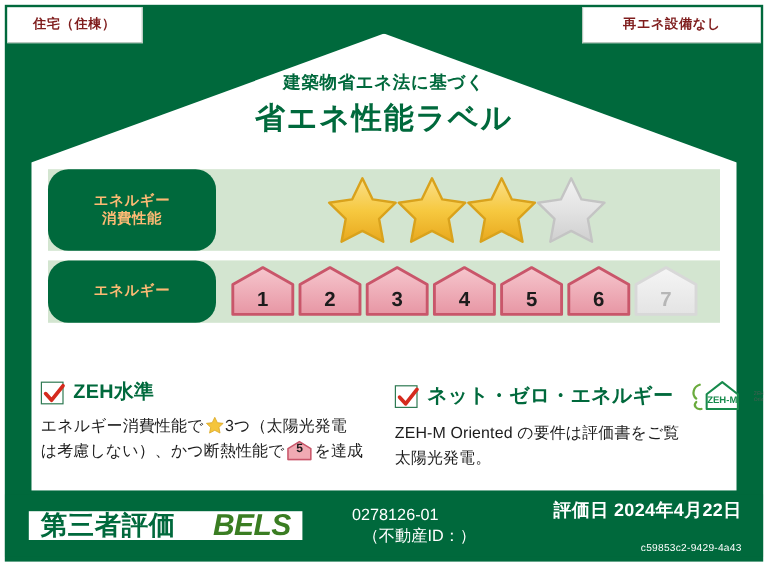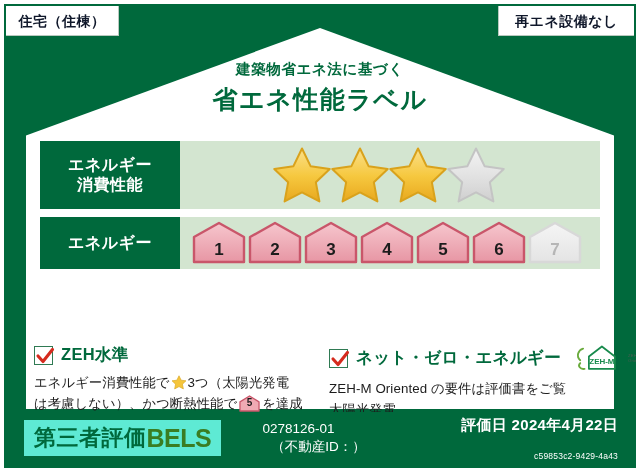--- a/index.html
+++ b/index.html
@@ -32,31 +32,31 @@
     width: 588px; height: 381px;
     background: #ffffff;
     clip-path: polygon(50% 0%, 100% 28.2%, 100% 100%, 0% 100%, 0% 28.2%);
   }
 
   
   .tag {
     position: absolute;
     background: #ffffff;
     border: 1px solid #b9c9bf;
-    color: #0f172a;
-    font-weight: bold;
-    font-size: 14px;
+    color: #7f1d1d;
+    font-weight: bold;
+    font-size: 11px;
     line-height: 1;
     display: flex;
     align-items: center;
     justify-content: center;
     letter-spacing: 0.5px;
   }
   .tag-left  { left: 2px;  top: 2px; width: 113px; height: 30px; border-left: none; border-top: none; }
-  .tag-right { right: 2px; top: 2px; width: 136px; height: 30px; border-right: none; border-top: none; }
+  .tag-right { right: 2px; top: 2px; width: 149px; height: 30px; border-right: none; border-top: none; }
 
   
   .heading {
     position: absolute;
     left: 0; top: 58px;
     width: 632px;
     text-align: center;
     color: #00693c;
   }
   .heading .sub {
@@ -83,29 +83,30 @@
     display: flex;
     align-items: stretch;
     background: #d3e5d0;
     height: 68px;
     margin-bottom: 8px;
   }
   .row.row-insul { height: 52px; }
   .row-label {
     flex: 0 0 140px;
     background: #00693c;
-    color: #ffffff;
-    font-weight: bold;
-    font-size: 16px;
+    color: #fdba74;
+    font-weight: bold;
+    font-size: 12px;
     line-height: 1.28;
     display: flex;
     align-items: center;
     justify-content: center;
     text-align: center;
     letter-spacing: 0.5px;
+    border-radius: 17px;
   }
   .row-body {
     flex: 1 1 auto;
     display: flex;
     align-items: center;
     justify-content: center;
     padding-right: 6px;
   }
 
   
@@ -126,21 +127,20 @@
     font-family: "Liberation Sans", sans-serif;
   }
   .hs.off span { color: #b6b6b6; }
 
   
   .checks {
     position: absolute;
     left: 30px; top: 312px;
     width: 574px;
     display: flex;
-    margin-top: 28px;
   }
   .check-col { width: 287px; padding-right: 10px; }
   .check-col.right { padding-left: 8px; padding-right: 0; }
   .check-head { display: flex; align-items: center; gap: 8px; }
   .checkbox {
     flex: 0 0 auto;
     width: 19px; height: 19px;
     border: 1.6px solid #2f7a53;
     background: #fff;
     position: relative;
@@ -177,29 +177,29 @@
   .footer {
     position: absolute;
     left: 0; bottom: 4px;
     width: 632px; height: 52px;
     background: #00693c;
     display: flex;
     align-items: center;
   }
   .bels {
     margin-left: 20px;
-    background: #5eead4;
-    height: 36px;
+    background: #ffffff;
+    height: 24px;
     padding: 0 10px 0 10px;
     display: flex;
     align-items: center;
-    gap: 0;
+    gap: 11px;
   }
   .bels .ja { color: #00693c; font-weight: bold; font-size: 22px; letter-spacing: 0.5px; }
-  .bels .en { color: #3a7d22; font-weight: bold; font-size: 25px; letter-spacing: -0.5px; }
+  .bels .en { color: #3a7d22; font-weight: bold; font-size: 25px; font-style: italic; letter-spacing: -0.5px; margin-left: 20px; }
   .cert {
     margin-left: 10px;
     color: #ffffff;
     font-size: 13.5px;
     line-height: 1.35;
     text-align: center;
   }
   .cert .l2 { padding-left: 8px; margin-left: 32px; }
   .fdate {
     margin-left: auto;

